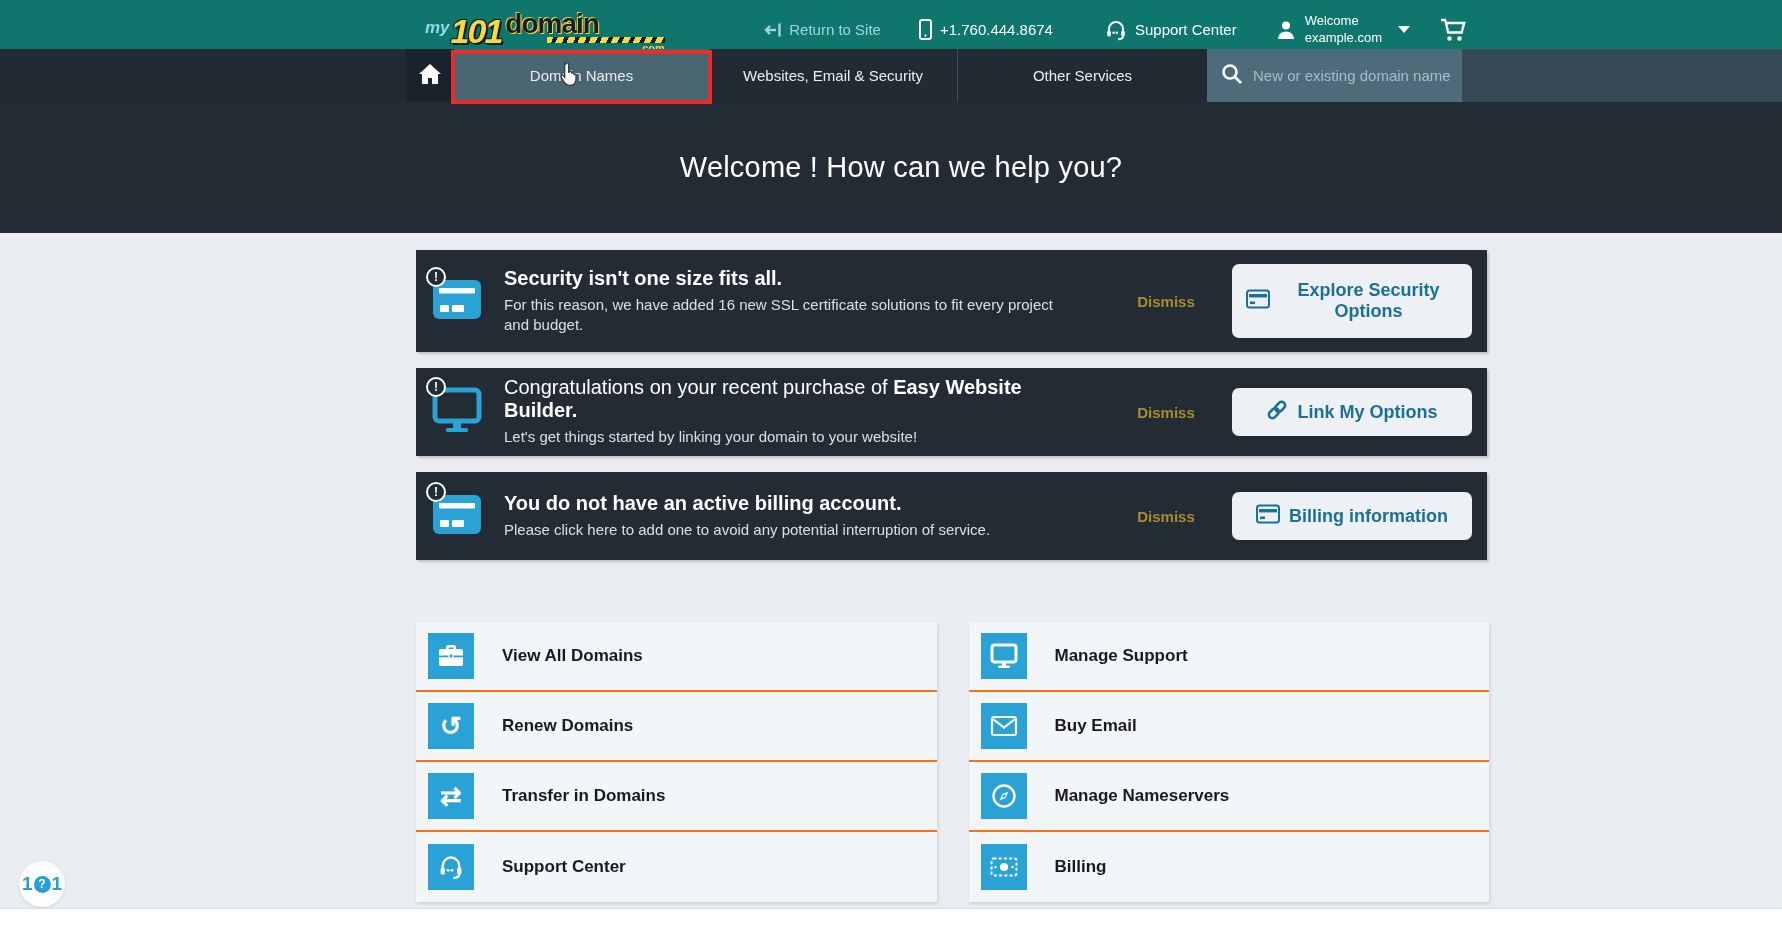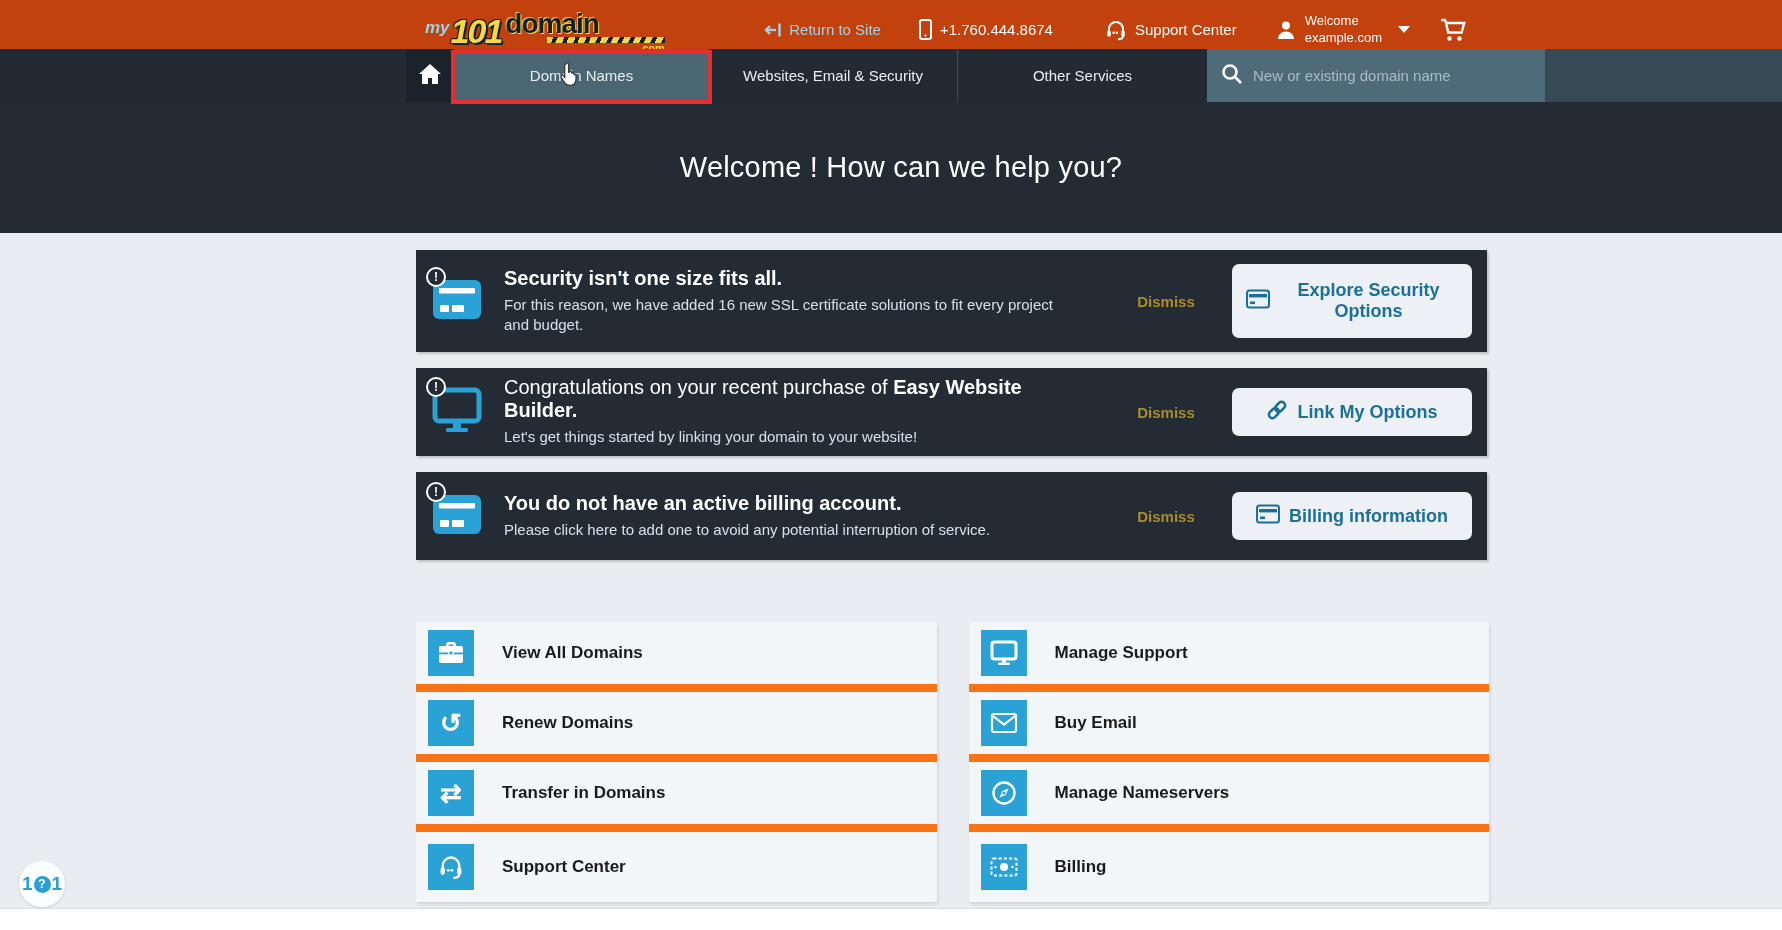--- a/index.html
+++ b/index.html
@@ -1,21 +1,21 @@
 <!DOCTYPE html>
 <html><head>
 <meta charset="utf-8">
 <style>
   * { margin:0; padding:0; box-sizing:border-box; }
   html,body { width:1782px; height:930px; }
   body { font-family:"Liberation Sans", sans-serif; background:#fff; }
   .page { position:relative; width:1782px; height:930px; overflow:hidden; background:#e9edf1; }
 
   
-  .topbar { position:absolute; top:0; left:0; width:1782px; height:59px; background:#c2410c; display:flex; align-items:center; }
+  .topbar { position:absolute; top:0; left:0; width:1782px; height:59px; background:#0f766e; display:flex; align-items:center; }
   .logo { margin-left:425px; display:flex; align-items:flex-end; cursor:pointer; line-height:1; }
   .logo .my { color:#8fd8ef; font-style:italic; font-weight:700; font-size:17px; margin-right:1px; margin-bottom:14px; }
   .logo .num { color:#f7d842; font-style:italic; font-weight:700; font-size:34px; text-shadow:2px 2px 0 #13202b,-1px -1px 0 #13202b,1px -1px 0 #13202b,-1px 1px 0 #13202b; letter-spacing:-2px; margin-bottom:2px; }
   .logo .dom { color:#141f29; font-weight:800; font-size:28px; letter-spacing:-1px; text-shadow:1px 1px 0 #f7d842,-1px -1px 0 #e8c93e; margin-left:4px; margin-bottom:12px; }
   .logo .tldwrap { display:flex; flex-direction:column; align-items:flex-end; margin-left:-52px; margin-bottom:-4px; }
   .logo .hatch { width:118px; height:6px; background:repeating-linear-gradient(115deg,#f7d842 0 6px,#141f29 6px 10px); }
   .logo .tld { color:#f7d842; font-weight:700; font-size:11px; }
   .topbar-items { margin-left:auto; margin-right:316px; display:flex; align-items:center; color:#fff; font-size:15px; }
   .tb-item { display:flex; align-items:center; gap:8px; cursor:pointer; white-space:nowrap; }
   .tb-return { color:#9fd3e8; margin-right:38px; }
@@ -25,21 +25,21 @@
   .tb-user .chev { width:0; height:0; border-left:6px solid transparent; border-right:6px solid transparent; border-top:7px solid #fff; margin-left:8px; }
   .tb-icon svg { display:block; }
 
   
   .navbar { position:absolute; top:49px; left:0; width:1782px; height:53px; background:#222b33; display:flex; }
   .nav-home { width:48px; margin-left:406px; height:53px; background:#1a232b; display:flex; align-items:center; justify-content:center; cursor:pointer; }
   .nav-tab { height:53px; display:flex; align-items:center; justify-content:center; color:#e8eef2; font-size:15px; cursor:pointer; }
   .tab-domains { width:255px; background:#4a6673; }
   .tab-websites { width:249px; border-right:1px solid #3c4e5a; }
   .tab-other { width:249px; }
-  .nav-search { width:338px; height:53px; background:#4e6b7a; display:flex; align-items:center; padding-left:14px; gap:10px; }
+  .nav-search { width:255px; height:53px; background:#4e6b7a; display:flex; align-items:center; padding-left:14px; gap:10px; }
   .nav-search input { background:transparent; border:none; outline:none; color:#dce6ec; font-size:15px; width:230px; font-family:"Liberation Sans",sans-serif; }
   .nav-search input::placeholder { color:#a9bcc6; }
   .nav-fill { flex:1; background:#354a55; }
   .red-box { position:absolute; left:451px; top:50px; width:261px; height:54px; border:4px solid #e62e2e; z-index:6; pointer-events:none; }
   .cursor { position:absolute; left:556px; top:60px; z-index:7; pointer-events:none; }
 
   
   .hero { position:absolute; top:102px; left:0; width:1782px; height:131px; background:#232c34; display:flex; align-items:center; justify-content:center;padding-left:20px; }
   .hero h1 { color:#fff; font-size:29px; font-weight:400; letter-spacing:.2px; }
 
@@ -56,21 +56,21 @@
   .b-sub { color:#d2e1ea; font-size:15px; margin-top:5px; line-height:1.35; }
   .b-sub.narrow { max-width:560px; }
   .dismiss { color:#ab8b2e; font-weight:700; font-size:15px; width:88px; flex:none; text-align:center; cursor:pointer; }
   .b-btn { width:240px; flex:none; margin-left:22px; margin-right:15px; background:#edf1f5; border:none; border-radius:7px; color:#1a7096; font-weight:700; font-size:18px; font-family:"Liberation Sans",sans-serif; display:flex; align-items:center; justify-content:center; gap:9px; cursor:pointer; text-align:center; line-height:1.15; }
   .b1 .b-btn { height:74px; padding:0 14px; } .b2 .b-btn,.b3 .b-btn { height:48px; }
   .b-btn svg { flex:none; }
 
   
   .quicklinks { position:absolute; top:622px; left:416px; width:1073px; display:flex; gap:32px; }
   .ql-col { flex:1; box-shadow:1px 2px 3px rgba(0,0,0,.12); }
-  .ql-row { height:70px; background:#f3f6f9; border-bottom:8px solid #f97316; display:flex; align-items:center; padding-left:12px; cursor:pointer; }
+  .ql-row { height:70px; background:#f3f6f9; border-bottom:2px solid #f97316; display:flex; align-items:center; padding-left:12px; cursor:pointer; }
   .ql-row:last-child { border-bottom:none; }
   .ql-icon { width:46px; height:46px; background:#2aa2d6; display:flex; align-items:center; justify-content:center; flex:none; color:#fff; }
   .ql-icon .uni { color:#fff; font-size:26px; font-weight:700; line-height:1; }
   .ql-label { margin-left:28px; font-weight:700; font-size:17px; color:#1a1a1a; }
 
   
   .chat-badge { position:absolute; left:19px; top:861px; width:46px; height:46px; border-radius:50%; background:#fbfdfe; display:flex; align-items:center; justify-content:center; gap:1px; cursor:pointer; box-shadow:0 1px 3px rgba(0,0,0,.12); }
   .chat-badge .one { color:#2a9fd4; font-weight:800; font-size:19px; }
   .chat-badge .q { width:17px; height:17px; border-radius:50%; background:#2a9fd4; color:#fff; font-weight:800; font-size:12px; display:flex; align-items:center; justify-content:center; }
   .footer-strip { position:absolute; left:0; bottom:0; width:1782px; height:22px; background:#fff; border-top:1px solid #d8dee3; }

